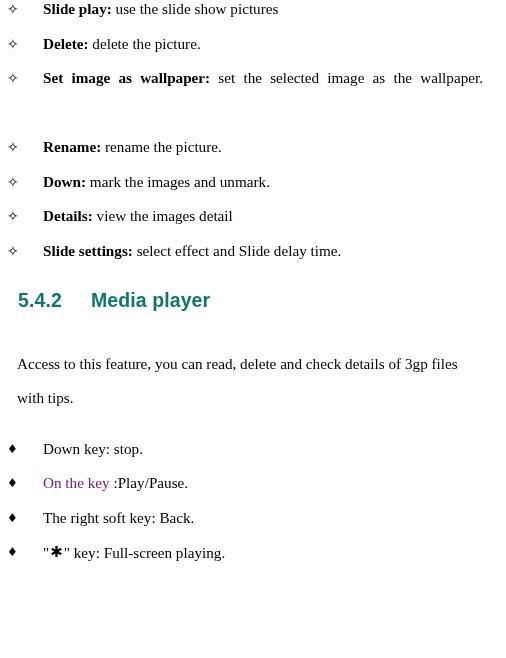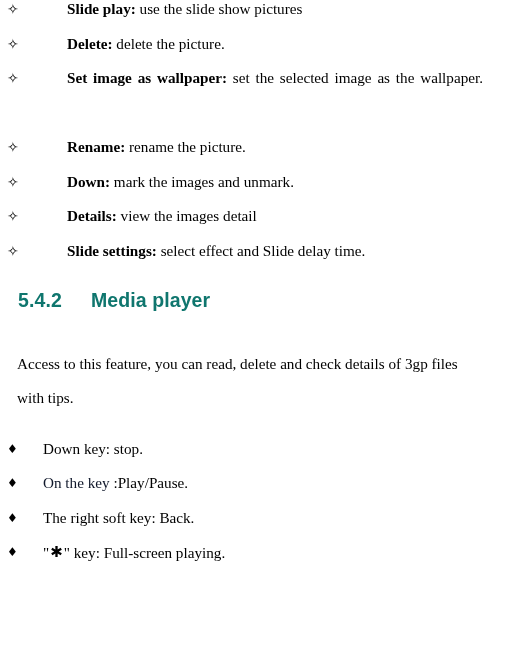--- a/index.html
+++ b/index.html
@@ -50,21 +50,21 @@
   .bullet-star {
     font-size: 14px;
     letter-spacing: 0;
   }
   
   .bullet-diamond {
     left: 9px;
     font-size: 12px;
   }
   .bitem .btext { display: block; }
-  .bitem b, .bitem strong { font-weight: bold; margin-left: 24px; }
+  .bitem b, .bitem strong { font-weight: bold; }
 
   
   .bitem.justified .btext {
     text-align: justify;
     text-justify: inter-word;
     padding-right: 23px;
   }
   .bitem.justified {
     line-height: 34.5px;
   }
@@ -97,21 +97,21 @@
   .para {
     font-size: 15.2px;
     line-height: 34.5px;
     margin: 16px;
     padding: 0 6px 0 1px;
     text-align: left;
   }
   .para.first { padding-top: 20px; }
   .para.flow { padding-top: 0px; }
 
-  .gray { color: #0f172a; }
+  .gray { color: #701a75; }
 
   .bigstar {
     font-family: "DejaVu Sans", sans-serif;
     font-weight: bold;
     font-size: 15px;
     vertical-align: 1px;
     padding: 0 1px;
   }
 </style>
 </head>

